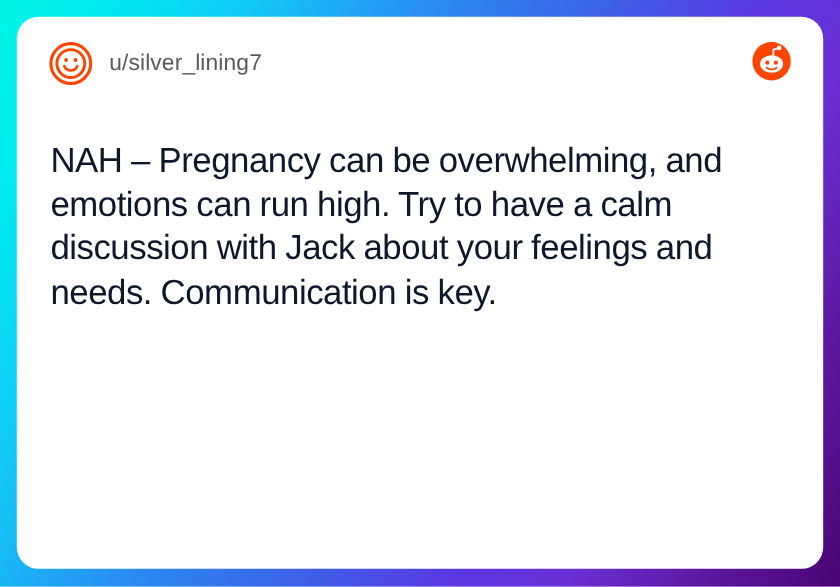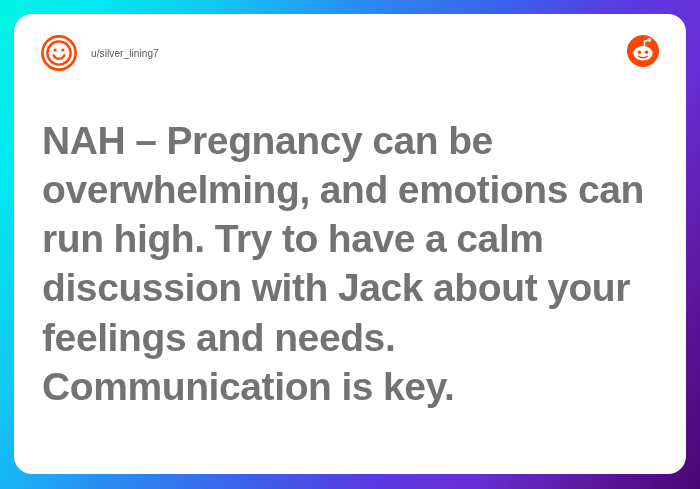--- a/index.html
+++ b/index.html
@@ -55,44 +55,44 @@
     position: relative;
   }
   .avatar {
     width: 38px;
     height: 38px;
     flex: 0 0 38px;
     display: block;
   }
   .username {
     margin-left: 13px;
-    font-size: 10px;
+    font-size: 19px;
     color: #5a5a5a;
     letter-spacing: .1px;
     white-space: nowrap;
   }
   .brand-logo {
     position: absolute;
     right: 26px;
     top: 20px;
     width: 34px;
     height: 34px;
     display: block;
   }
 
   
   .card-body {
     padding: 46px 30px 0 28px;
   }
   .comment-text {
-    font-size: 39px;
+    font-size: 29px;
     line-height: 1.26;
-    color: #737373;
+    color: #0f172a;
     letter-spacing: -0.4px;
-    font-weight: 700;
+    font-weight: 400;
     margin: 0;
     word-spacing: -0.5px;
   }
 </style>
 </head>
 <body>
 
 <div id="bg-gradient">
 
   <div id="comment-card">

